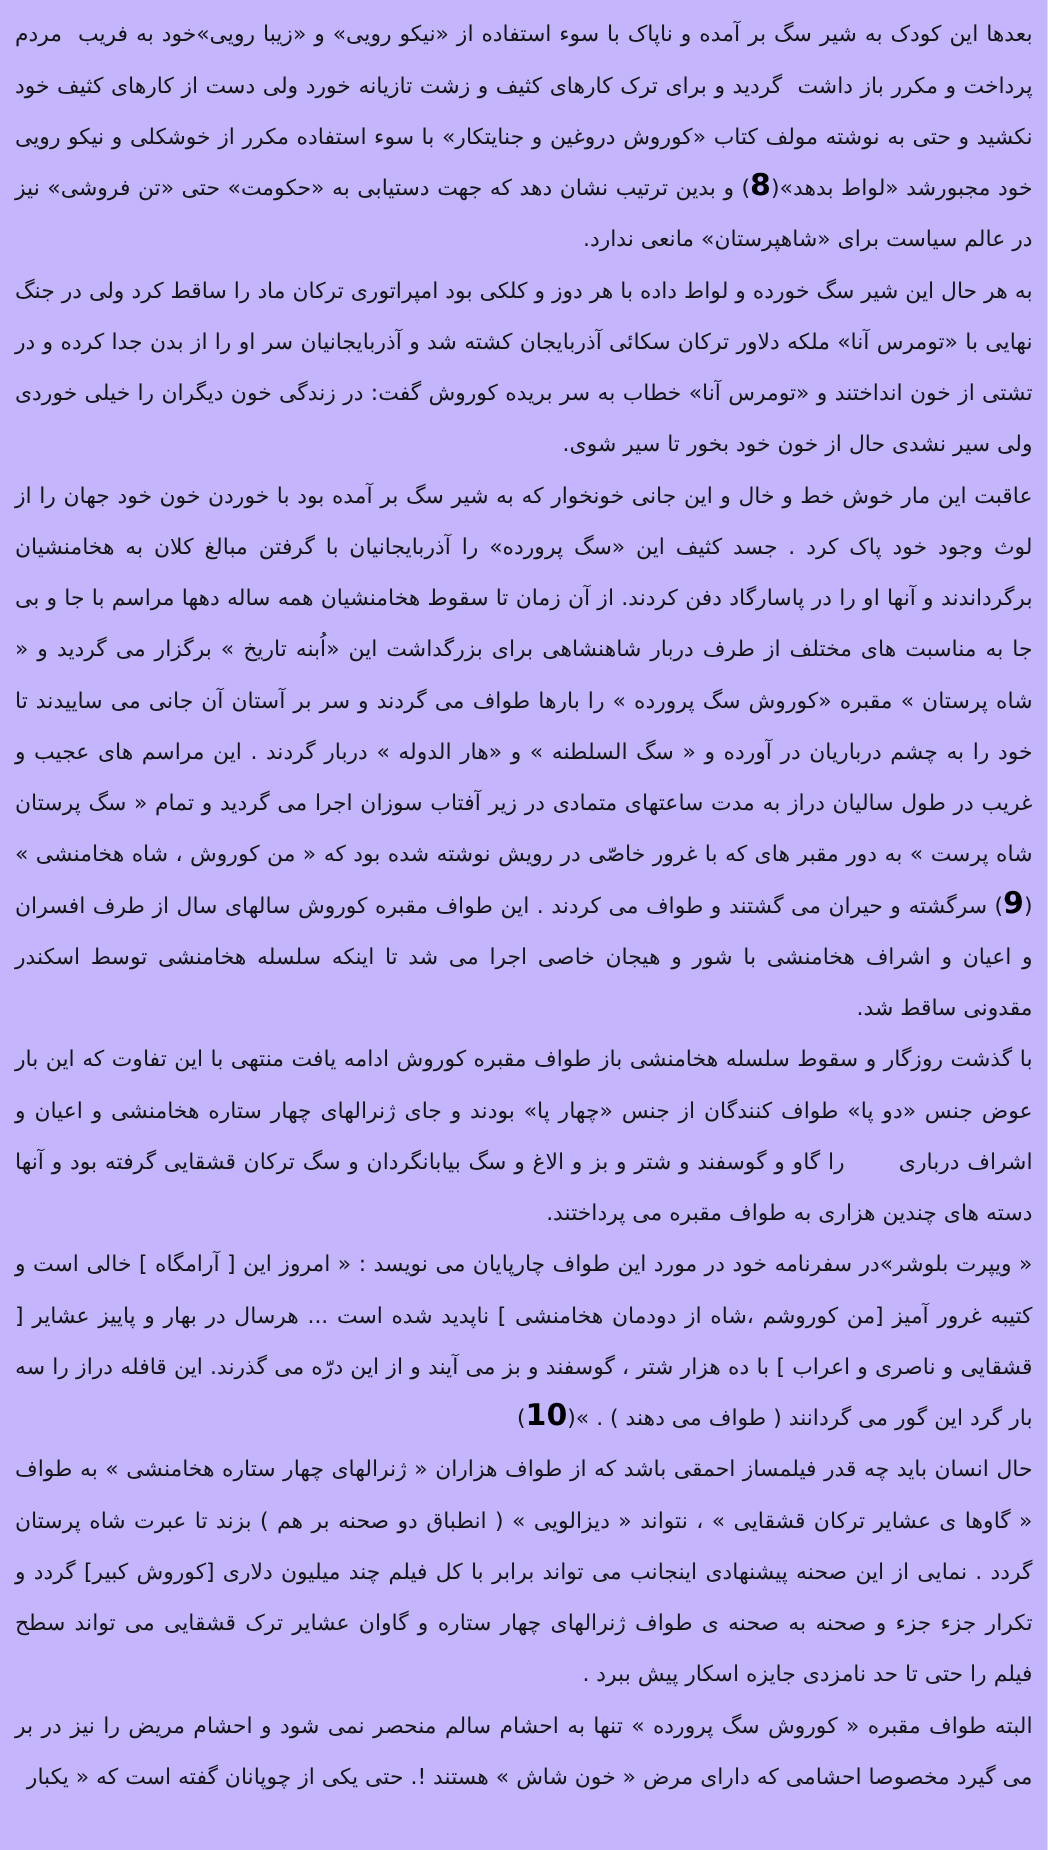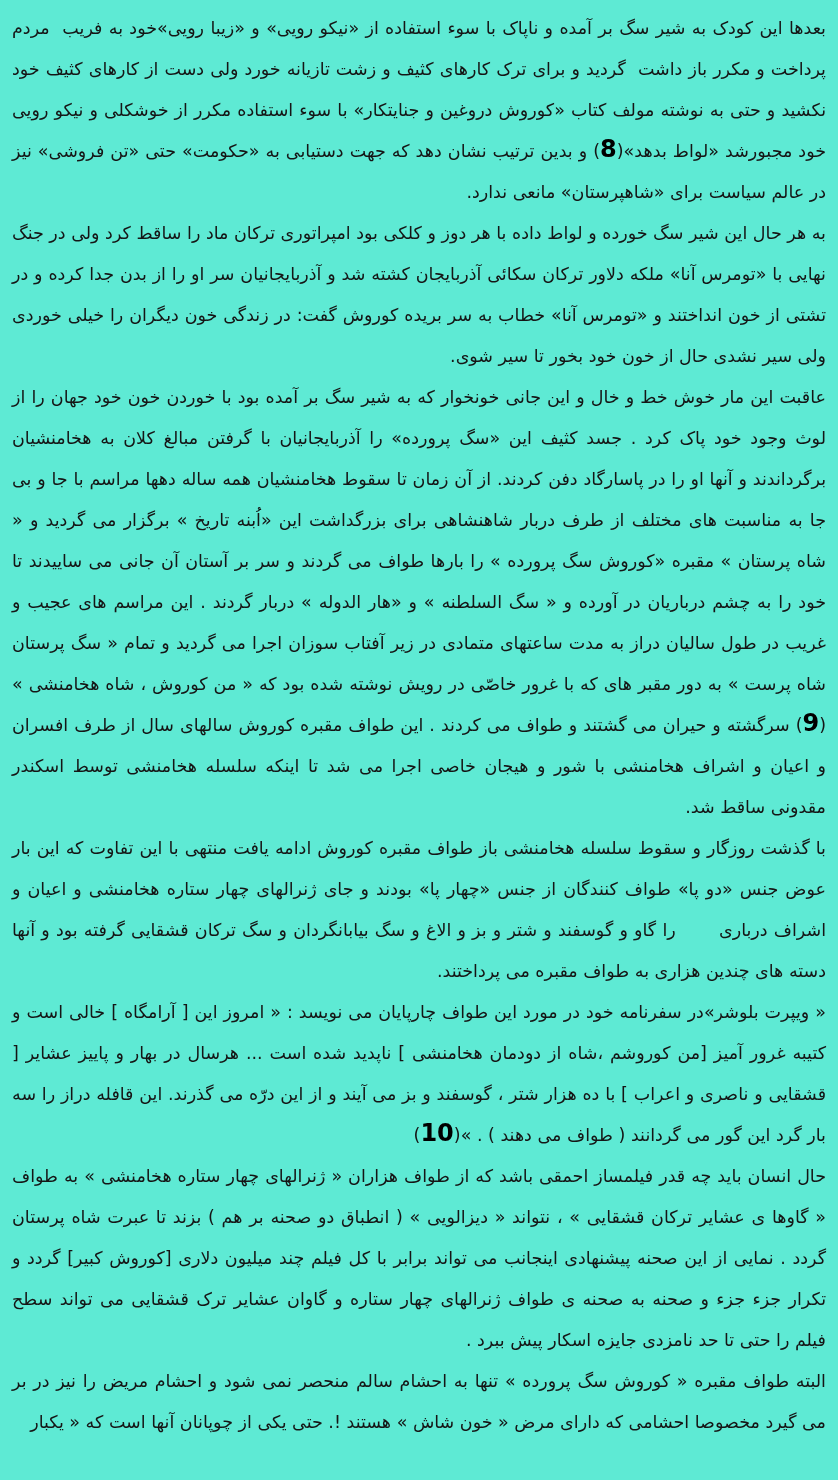--- a/index.html
+++ b/index.html
@@ -5,21 +5,21 @@
   html, body {
     margin: 0;
     padding: 0;
     background: #ffffff;
   }
   .page {
     position: relative;
     width: 838px;
     height: 1480px;
     margin: 0;
-    background: #5eead4;
+    background: #c4b5fd;
     color: #151515;
     direction: rtl;
     box-sizing: border-box;
     padding: 8px 12px 0 12px;
     overflow: hidden;
     font-family: "DejaVu Sans", sans-serif;
     font-size: 17.5px;
     line-height: 41px;
     text-align: justify;
   }
@@ -43,15 +43,15 @@
 <body>
 
 <div class="page">
   <div>
       <p class="para"><span class="seg">بعدها این کودک به شیر سگ بر آمده و ناپاک با سوء استفاده از «نیکو رویی» و «زیبا رویی»خود به فریب  مردم پرداخت و مکرر باز داشت  گردید و برای ترک کارهای کثیف و زشت تازیانه خورد ولی دست از کارهای کثیف خود نکشید و حتی به نوشته مولف کتاب «کوروش دروغین و جنایتکار» با سوء استفاده مکرر از خوشکلی و نیکو رویی خود مجبورشد «لواط بدهد»(</span><span class="seg ref">8</span><span class="seg">) و بدین ترتیب نشان دهد که جهت دستیابی به «حکومت» حتی «تن فروشی» نیز در عالم سیاست برای «شاهپرستان» مانعی ندارد.</span></p>
       <p class="para"><span class="seg">به هر حال این شیر سگ خورده و لواط داده با هر دوز و کلکی بود امپراتوری ترکان ماد را ساقط کرد ولی در جنگ نهایی با «تومرس آنا» ملکه دلاور ترکان سکائی آذربایجان کشته شد و آذربایجانیان سر او را از بدن جدا کرده و در تشتی از خون انداختند و «تومرس آنا» خطاب به سر بریده کوروش گفت: در زندگی خون دیگران را خیلی خوردی ولی سیر نشدی حال از خون خود بخور تا سیر شوی.</span></p>
       <p class="para"><span class="seg">عاقبت این مار خوش خط و خال و این جانی خونخوار که به شیر سگ بر آمده بود با خوردن خون خود جهان را از لوث وجود خود پاک کرد . جسد کثیف این «سگ پرورده» را آذربایجانیان با گرفتن مبالغ کلان به هخامنشیان برگرداندند و آنها او را در پاسارگاد دفن کردند. از آن زمان تا سقوط هخامنشیان همه ساله دهها مراسم با جا و بی جا به مناسبت های مختلف از طرف دربار شاهنشاهی برای بزرگداشت این «اُبنه تاریخ » برگزار می گردید و « شاه پرستان » مقبره «کوروش سگ پرورده » را بارها طواف می گردند و سر بر آستان آن جانی می ساییدند تا خود را به چشم درباریان در آورده و « سگ السلطنه » و «هار الدوله » دربار گردند . این مراسم های عجیب و غریب در طول سالیان دراز به مدت ساعتهای متمادی در زیر آفتاب سوزان اجرا می گردید و تمام « سگ پرستان شاه پرست » به دور مقبر های که با غرور خاصّی در رویش نوشته شده بود که « من کوروش ، شاه هخامنشی » (</span><span class="seg ref">9</span><span class="seg">) سرگشته و حیران می گشتند و طواف می کردند . این طواف مقبره کوروش سالهای سال از طرف افسران و اعیان و اشراف هخامنشی با شور و هیجان خاصی اجرا می شد تا اینکه سلسله هخامنشی توسط اسکندر مقدونی ساقط شد.</span></p>
       <p class="para"><span class="seg">با گذشت روزگار و سقوط سلسله هخامنشی باز طواف مقبره کوروش ادامه یافت منتهی با این تفاوت که این بار عوض جنس «دو پا» طواف کنندگان از جنس «چهار پا» بودند و جای ژنرالهای چهار ستاره هخامنشی و اعیان و اشراف درباری &nbsp;&nbsp;&nbsp;&nbsp;&nbsp; را گاو و گوسفند و شتر و بز و الاغ و سگ بیابانگردان و سگ ترکان قشقایی گرفته بود و آنها دسته های چندین هزاری به طواف مقبره می پرداختند.</span></p>
       <p class="para"><span class="seg">« ویپرت بلوشر»در سفرنامه خود در مورد این طواف چارپایان می نویسد : « امروز این [ آرامگاه ] خالی است و کتیبه غرور آمیز [من کوروشم ،شاه از دودمان هخامنشی ] ناپدید شده است ... هرسال در بهار و پاییز عشایر [ قشقایی و ناصری و اعراب ] با ده هزار شتر ، گوسفند و بز می آیند و از این درّه می گذرند. این قافله دراز را سه بار گرد این گور می گردانند ( طواف می دهند ) . »(</span><span class="seg ref">10</span><span class="seg">)</span></p>
       <p class="para"><span class="seg">حال انسان باید چه قدر فیلمساز احمقی باشد که از طواف هزاران « ژنرالهای چهار ستاره هخامنشی » به طواف « گاوها ی عشایر ترکان قشقایی » ، نتواند « دیزالویی » ( انطباق دو صحنه بر هم ) بزند تا عبرت شاه پرستان گردد . نمایی از این صحنه پیشنهادی اینجانب می تواند برابر با کل فیلم چند میلیون دلاری [کوروش کبیر] گردد و تکرار جزء جزء و صحنه به صحنه ی طواف ژنرالهای چهار ستاره و گاوان عشایر ترک قشقایی می تواند سطح فیلم را حتی تا حد نامزدی جایزه اسکار پیش ببرد .</span></p>
-      <p class="para"><span class="seg">البته طواف مقبره « کوروش سگ پرورده » تنها به احشام سالم منحصر نمی شود و احشام مریض را نیز در بر می گیرد مخصوصا احشامی که دارای مرض « خون شاش » هستند !. حتی یکی از چوپانان آنها است که « یکبار</span></p>
+      <p class="para"><span class="seg">البته طواف مقبره « کوروش سگ پرورده » تنها به احشام سالم منحصر نمی شود و احشام مریض را نیز در بر می گیرد مخصوصا احشامی که دارای مرض « خون شاش » هستند !. حتی یکی از چوپانان گفته است که « یکبار</span></p>
     </div>
 </div>
 
 </body></html>

